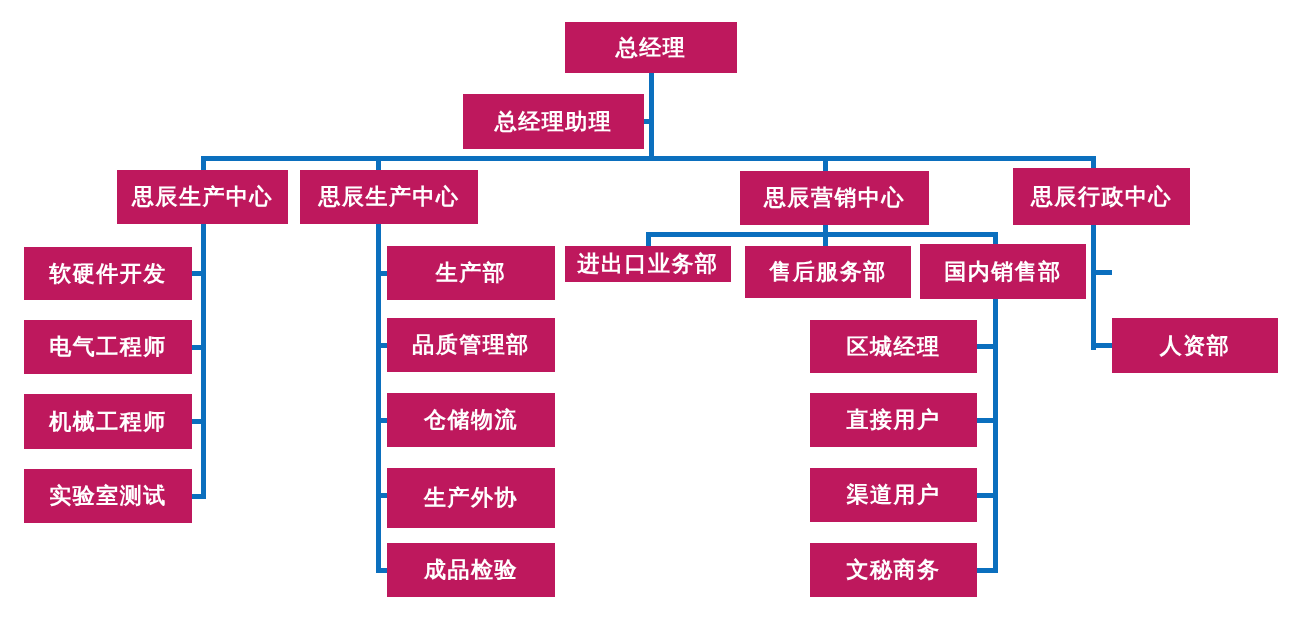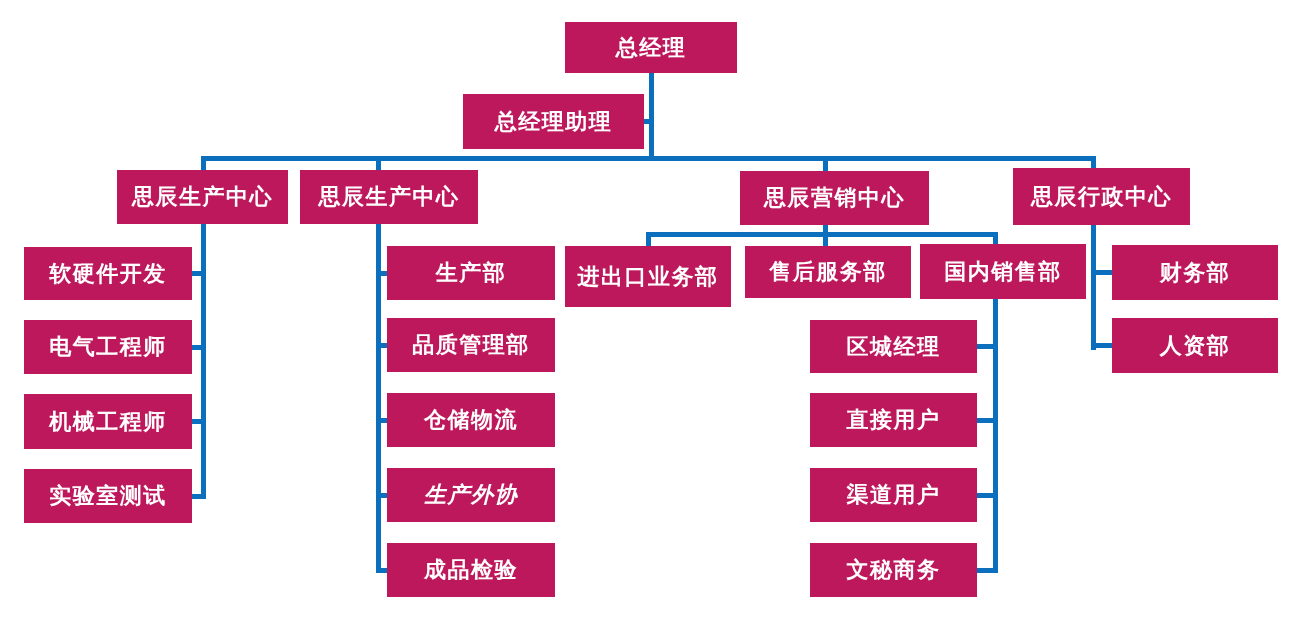--- a/index.html
+++ b/index.html
@@ -67,28 +67,27 @@
   <div class="node" style="left:1013px;top:168px;width:177px;height:57px;">思辰行政中心</div>
 
   <div class="node" style="left:24px;top:247px;width:168px;height:53px;">软硬件开发</div>
   <div class="node" style="left:24px;top:320px;width:168px;height:54px;">电气工程师</div>
   <div class="node" style="left:24px;top:394px;width:168px;height:55px;">机械工程师</div>
   <div class="node" style="left:387px;top:246px;width:168px;height:54px;">生产部</div>
 
   <div class="node" style="left:24px;top:469px;width:168px;height:54px;">实验室测试</div>
   <div class="node" style="left:387px;top:318px;width:168px;height:54px;">品质管理部</div>
   <div class="node" style="left:387px;top:393px;width:168px;height:54px;">仓储物流</div>
-  <div class="node" style="left:387px;top:468px;width:168px;height:54px;font-style:italic;">生产外协</div>
+  <div class="node" style="left:387px;top:468px;width:168px;height:60px;">生产外协</div>
   <div class="node" style="left:387px;top:543px;width:168px;height:54px;">成品检验</div>
 
-  <div class="node" style="left:565px;top:246px;width:166px;height:61px;">进出口业务部</div>
+  <div class="node" style="left:565px;top:246px;width:166px;height:36px;">进出口业务部</div>
   <div class="node" style="left:745px;top:246px;width:166px;height:52px;">售后服务部</div>
   <div class="node" style="left:920px;top:244px;width:166px;height:55px;">国内销售部</div>
 
   <div class="node" style="left:810px;top:320px;width:167px;height:53px;">区城经理</div>
   <div class="node" style="left:810px;top:393px;width:167px;height:54px;">直接用户</div>
   <div class="node" style="left:810px;top:468px;width:167px;height:54px;">渠道用户</div>
   <div class="node" style="left:810px;top:543px;width:167px;height:54px;">文秘商务</div>
 
-  <div class="node" style="left:1112px;top:245px;width:166px;height:55px;">财务部</div>
   <div class="node" style="left:1112px;top:318px;width:166px;height:55px;">人资部</div>
 
 </div>
 
 </body></html>

